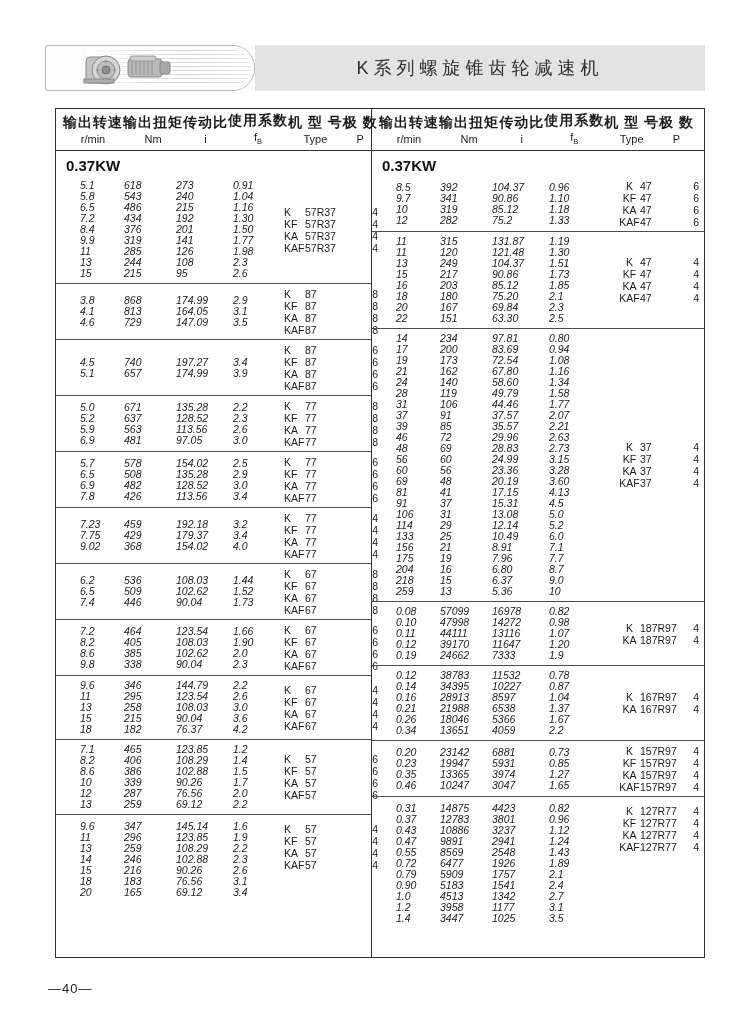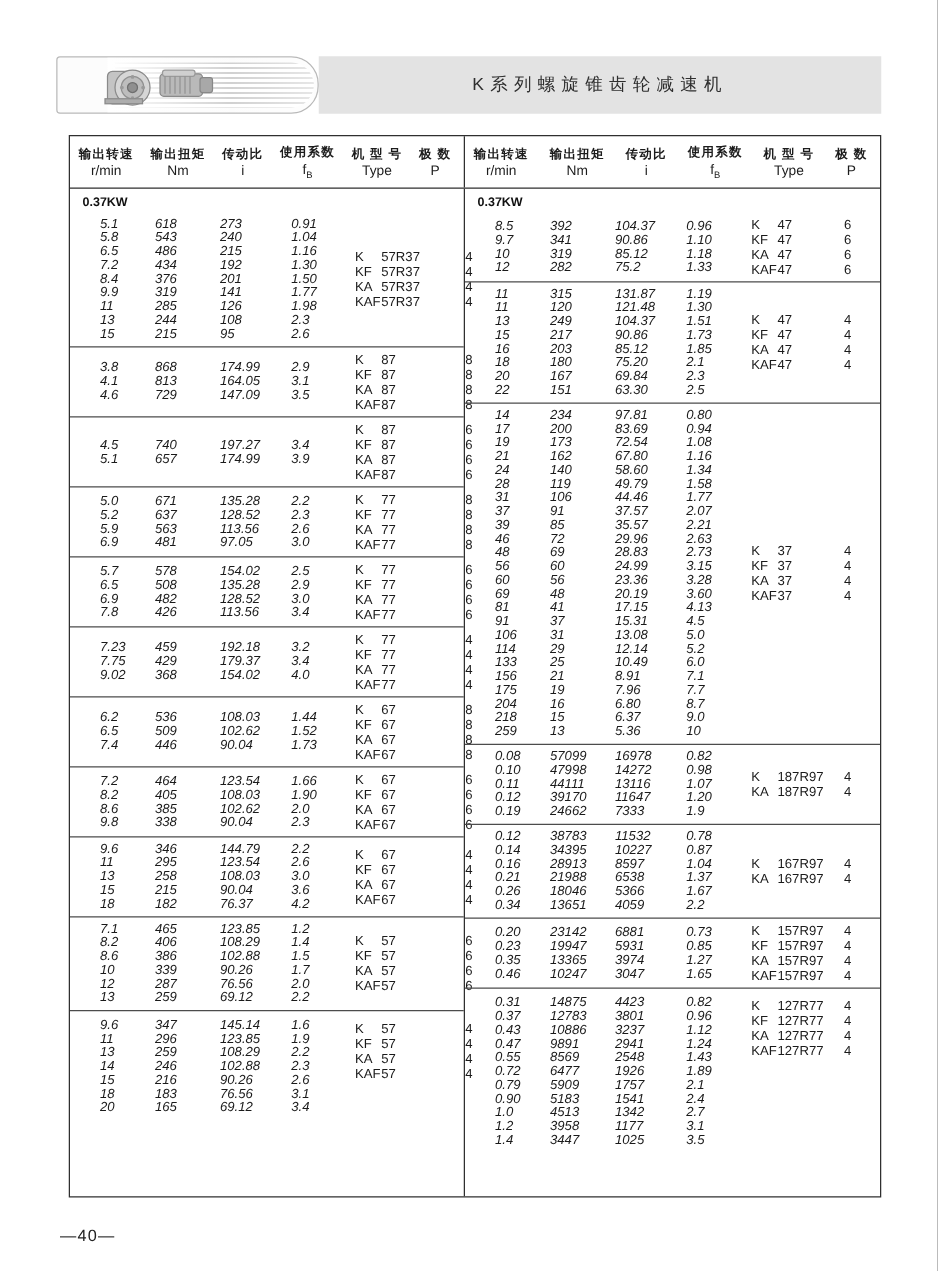--- a/index.html
+++ b/index.html
@@ -18,55 +18,55 @@
   .logo-stripes {
     position:absolute; left:46px; right:3px; top:4px; bottom:4px;
     background:repeating-linear-gradient(to bottom,#c9c9c9 0 1px,#ffffff 1px 4px);
     border-radius:0 18px 18px 0;
   }
   .logo-fade { position:absolute; left:40px; right:3px; top:0; bottom:0;
     background:linear-gradient(to right, #ffffff 0%, rgba(255,255,255,0.15) 60%, rgba(255,255,255,0.55) 100%); }
   .logo-motor { position:absolute; left:30px; top:3px; }
   .title-box {
     flex:1; background:#e3e3e3; display:flex; align-items:center; justify-content:center;
-    font-size:14px; letter-spacing:5px; color:#2e2e2e; font-weight:500;
+    font-size:18px; letter-spacing:5px; color:#2e2e2e; font-weight:500;
   }
   
   .table {
     position:absolute; left:55px; top:108px; width:650px; height:850px;
     border:1px solid #2f2f2f; display:flex; flex-direction:column; background:#fff;
   }
   .thead { display:flex; border-bottom:1px solid #2f2f2f; height:42px; flex:none; }
   .half-header {
     display:grid; grid-template-columns:repeat(6,auto); justify-content:space-between;
     align-items:center; padding:3px 10px 3px 7px;
   }
   .half-header.l { width:316px; border-right:1px solid #2f2f2f; }
   .half-header.r { flex:1; }
   .hcell { text-align:center; }
-  .hzh { font-size:10px; font-weight:bold; letter-spacing:1px; white-space:pre; }
+  .hzh { font-size:14px; font-weight:bold; letter-spacing:1px; white-space:pre; }
   .hunit { font-size:11px; margin-top:1px;text-align:center; }
   .hunit sub { font-size:7.5px; }
   .tbody { display:flex; flex:1; min-height:0; }
   .colbody { display:flex; flex-direction:column; min-height:0; }
   #colbody0 { width:316px; border-right:1px solid #2f2f2f; }
   #colbody1 { flex:1; }
-  .power { font-size:10px; font-weight:bold; color:#101010; padding:6px 0 2px 10px; flex:none; }
+  .power { font-size:15px; font-weight:bold; color:#101010; padding:6px 0 2px 10px; flex:none; }
   .block {
     position:relative; border-bottom:1px solid #4c4c4c; padding:4px 0 4px 24px;
     min-height:56px; display:flex; align-items:center; flex:none;
   }
   .colbody .block:last-child { border-bottom:none; flex:1 1 auto; align-items:flex-start; padding-top:6px; }
   .nums { display:grid; grid-template-columns:44px 52px 57px 46px; font-size:10.5px; line-height:11px; color:#1a1a1a;font-style:italic; }
   .cell { display:block; white-space:nowrap; }
   .typelist {
     position:absolute; left:228px; top:50%; transform:translateY(-50%);
     width:94px; font-size:10.5px; line-height:12px; color:#1a1a1a;
   }
-  #colbody1 .typelist { left:229px; width:80px; }
+  #colbody1 .typelist { left:247px; width:80px;text-align:center; }
   .colbody .block:last-child .typelist { top:8px; transform:none; }
   .typerow { display:flex; white-space:nowrap; }
   .tprefix { display:inline-block; width:21px; }
   .tp { margin-left:auto; }
   
   .footer-page { position:absolute; left:48px; bottom:22px; font-size:13px; letter-spacing:1px; color:#222; }
 </style>
 </head>
 <body>
 

